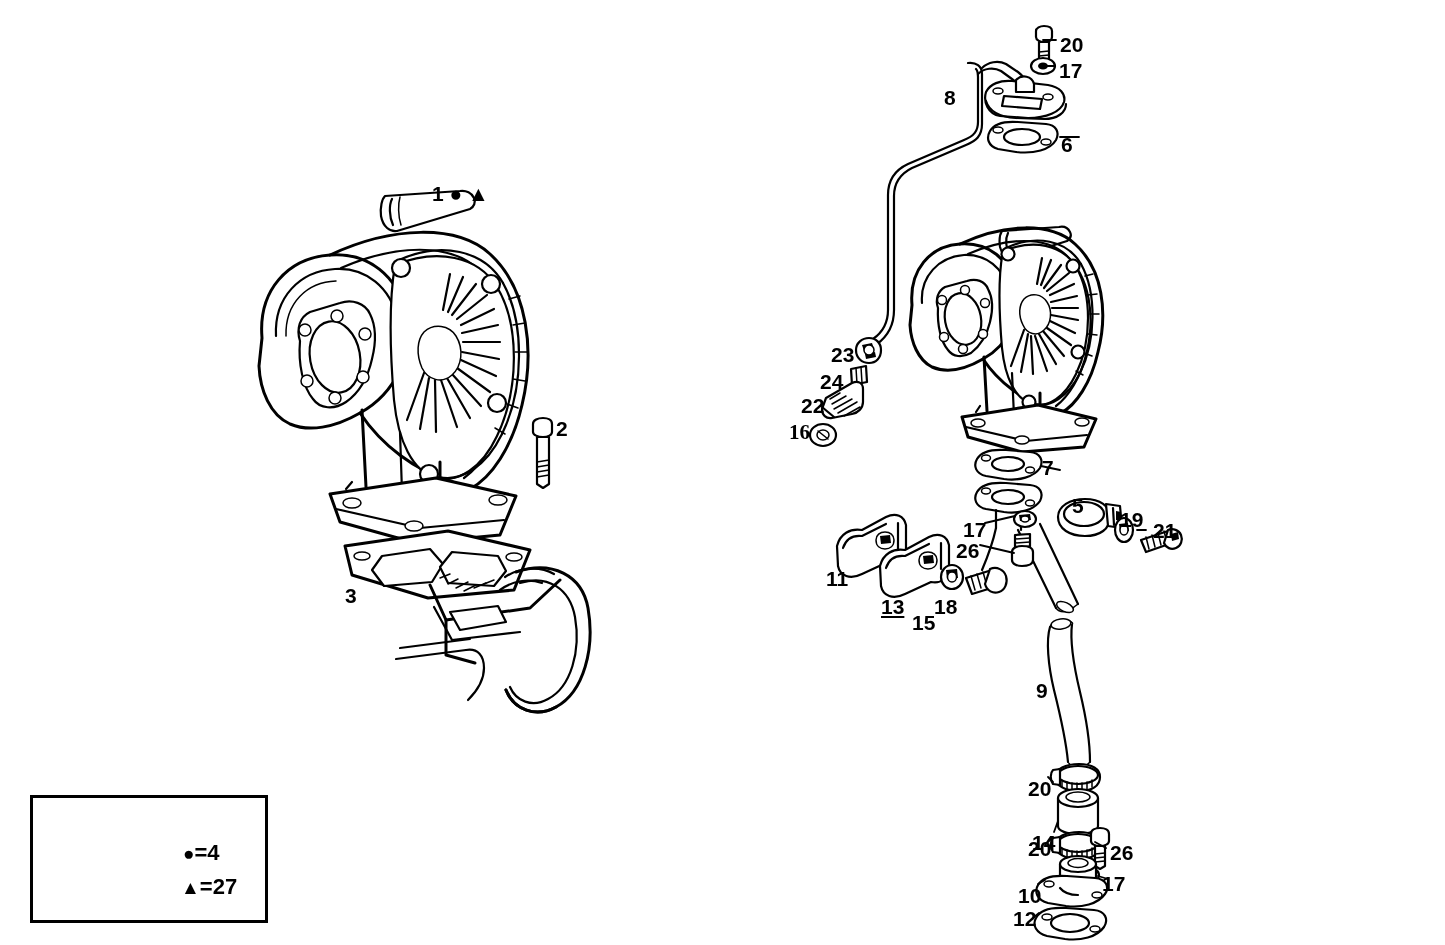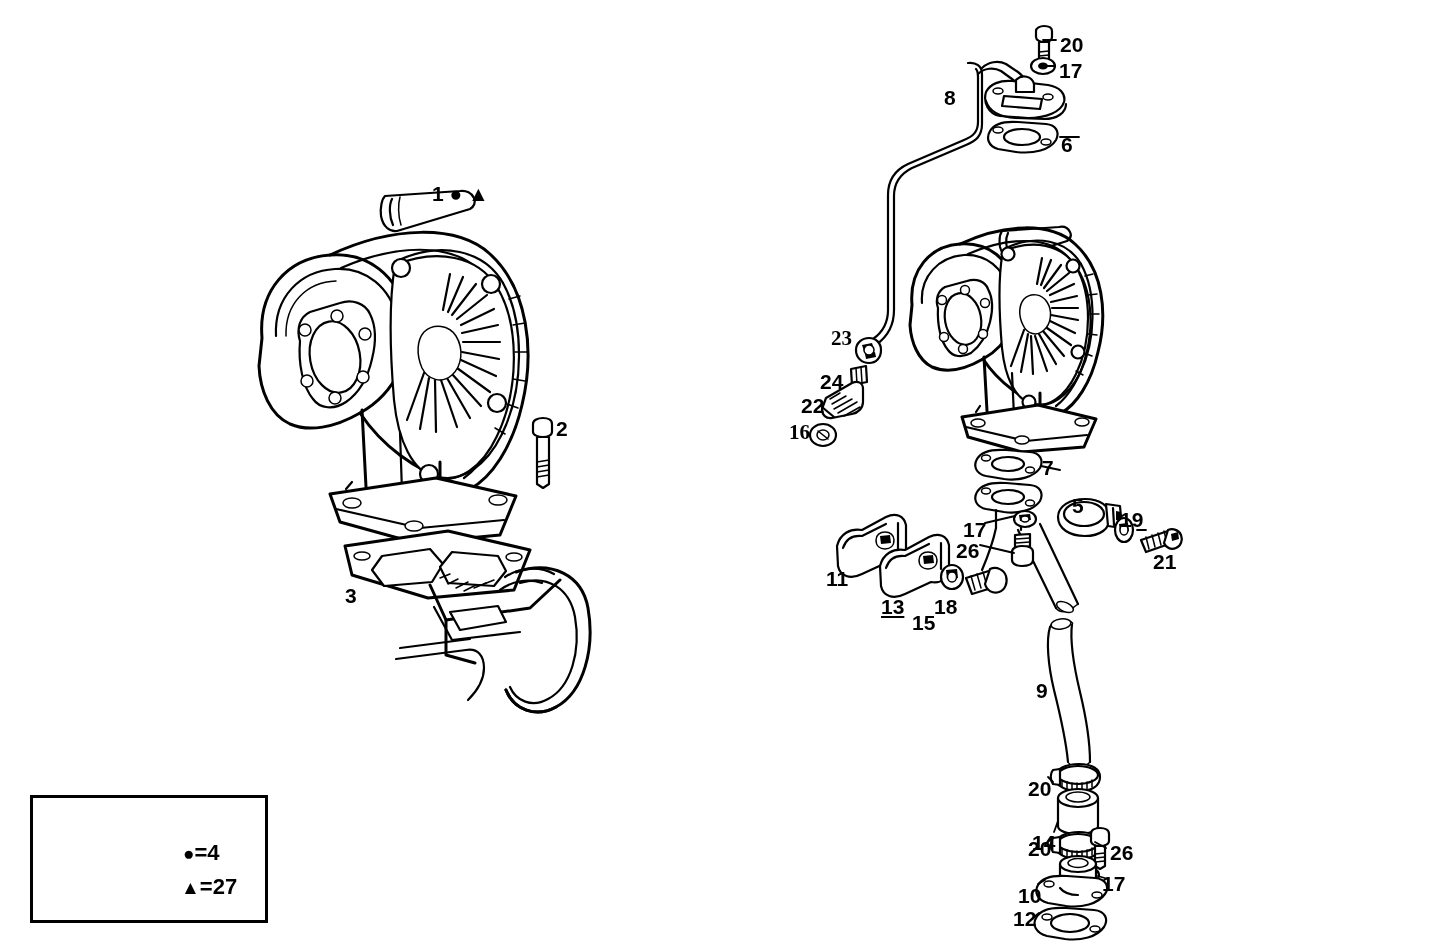--- a/index.html
+++ b/index.html
@@ -648,23 +648,23 @@
   <span class="callout" style="left:1032px; top:832px;">14</span>
   <span class="callout" style="left:912px; top:612px;">15</span>
   <span class="callout" style="left:789px; top:422px;font-family:Liberation Serif, serif;">16</span>
   <span class="callout" style="left:1059px; top:60px;">17</span>
   <span class="callout" style="left:963px; top:519px;">17</span>
   <span class="callout" style="left:1102px; top:873px;">17</span>
   <span class="callout" style="left:934px; top:596px;">18</span>
   <span class="callout" style="left:1120px; top:509px;">19</span>
   <span class="callout" style="left:1028px; top:778px;">20</span>
   <span class="callout" style="left:1028px; top:838px;">20</span>
-  <span class="callout" style="left:1153px; top:551px;">21</span>
+  <span class="callout" style="left:1153px; top:520px;">21</span>
   <span class="callout" style="left:801px; top:395px;">22</span>
-  <span class="callout" style="left:831px; top:328px;font-family:Liberation Serif, serif;">23</span>
+  <span class="callout" style="left:831px; top:344px;">23</span>
   <span class="callout" style="left:820px; top:371px;">24</span>
   <span class="callout" style="left:1060px; top:34px;">20</span>
   <span class="callout" style="left:956px; top:540px;">26</span>
   <span class="callout" style="left:1110px; top:842px;">26</span>
 
   <div class="legend-box">
     <div class="legend-key" style="left:150px; top:42px;">
       <span class="sym">●</span><span>=</span><span>4</span>
     </div>
     <div class="legend-key" style="left:148px; top:76px;text-align:right;">

